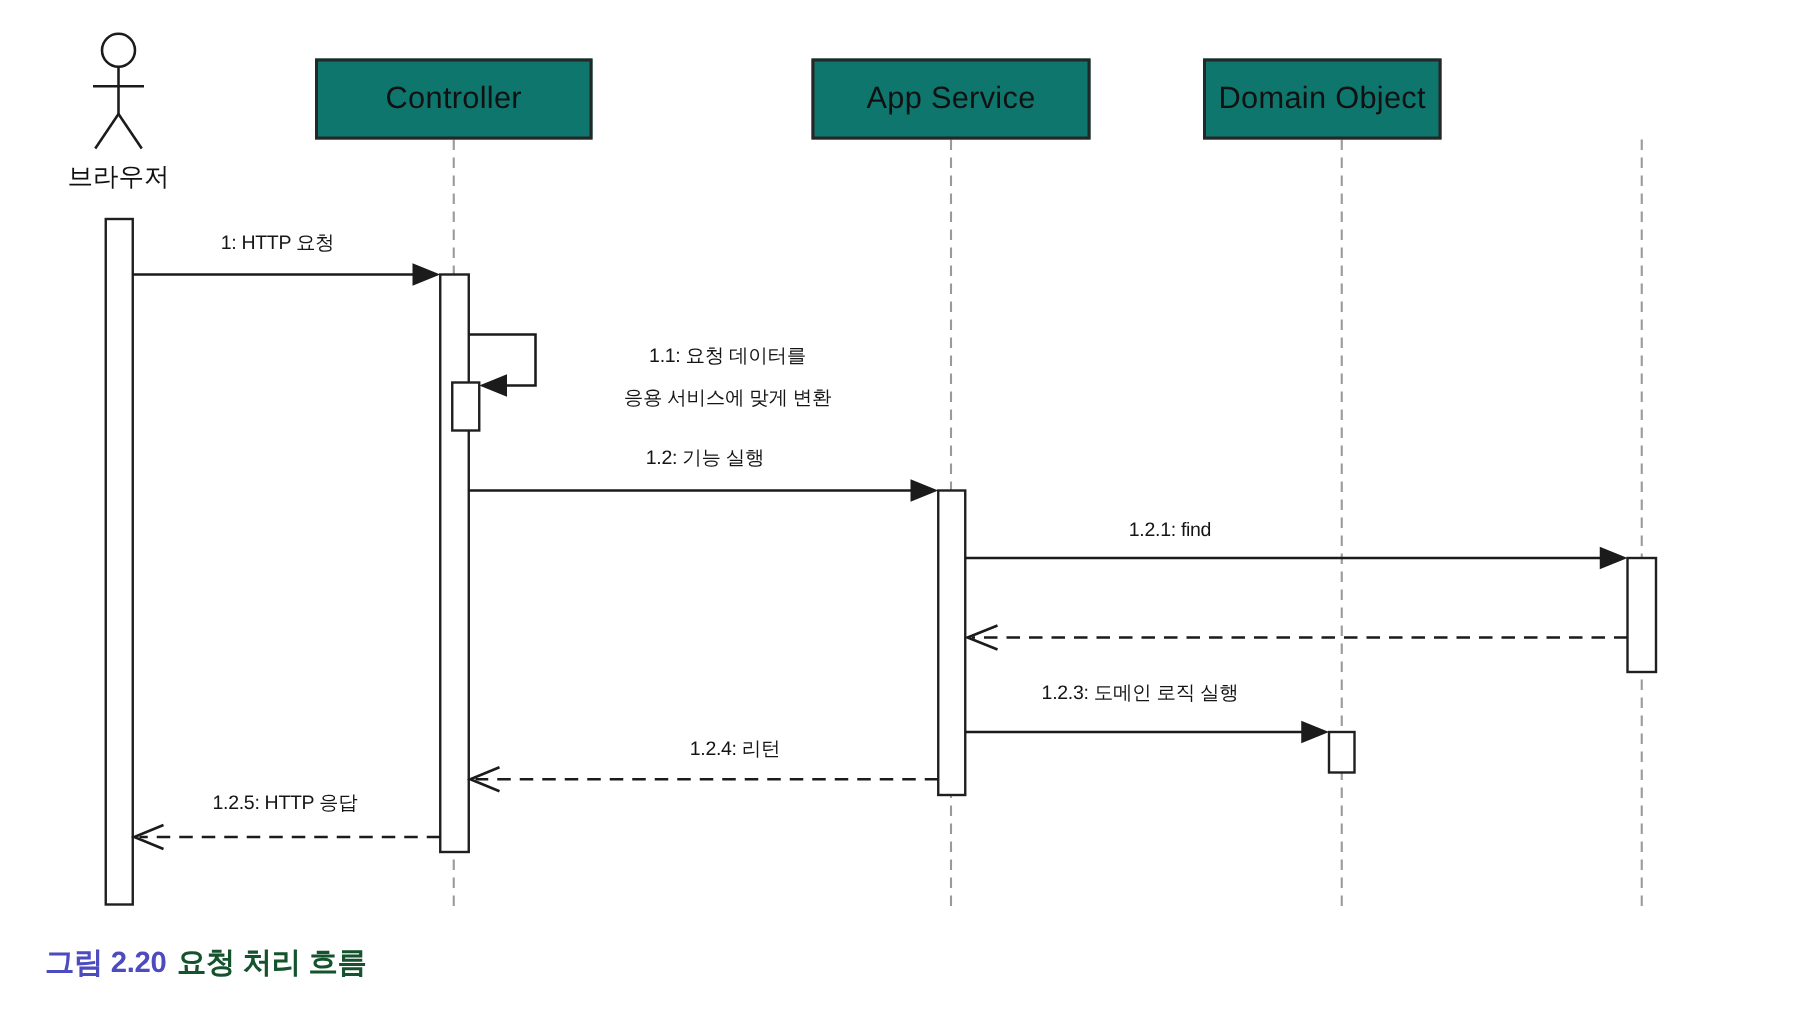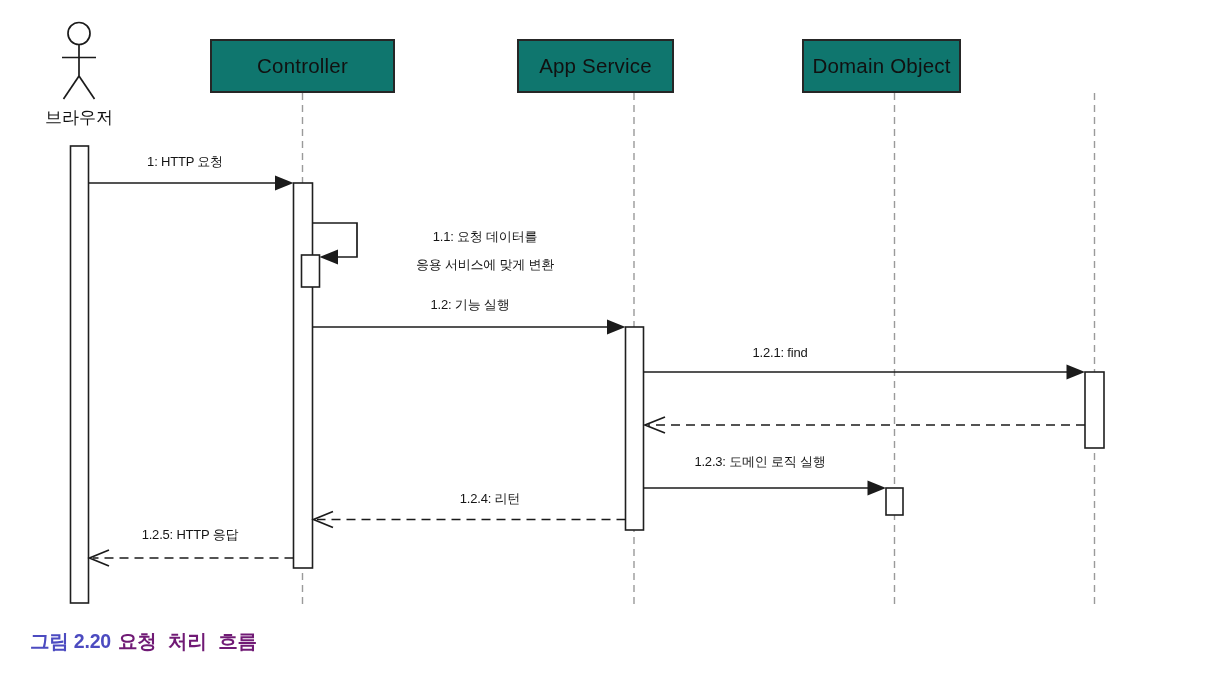--- a/index.html
+++ b/index.html
@@ -49,21 +49,21 @@
   }
   .caption {
     position: absolute;
     left: 30px;
     top: 628px;
     font-size: 19.5px;
     font-weight: bold;
     letter-spacing: -0.2px;
   }
   .fig-num { color: #4c4bc0; }
-  .fig-title { color: #701a75; margin-left: 7px; font-family: Liberation Mono, monospace; }
+  .fig-title { color: #14532d; margin-left: 7px; }
 </style>
 </head>
 <body>
 
 <div class="canvas">
 
   <svg class="layer" width="1208" height="690" viewBox="0 0 1208 690">
 
     <g stroke="#1b1b1b" stroke-width="1.7" fill="none">
       <circle cx="79" cy="33.5" r="11"></circle>
@@ -131,21 +131,21 @@
         <polyline points="109,550 89.5,558 109,566"></polyline>
       </g>
     </g>
   </svg>
 
   <div class="actor-label">브라우저</div>
 
   <div class="pbox" style="left:210px;width:185px">
     <span>Controller</span>
   </div>
-  <div class="pbox" style="left:517px;width:157px">
+  <div class="pbox" style="left:541px;width:186px">
     <span>App Service</span>
   </div>
   <div class="pbox" style="left:802px;width:159px">
     <span>Domain Object</span>
   </div>
 
   <div class="mlabel" style="left:85px;top:151px;width:200px">1: HTTP 요청</div>
   <div class="mlabel two-line" style="left:335px;top:223px;width:300px">1.1: 요청 데이터를
 응용 서비스에 맞게 변환</div>
   <div class="mlabel" style="left:370px;top:294px;width:200px">1.2: 기능 실행</div>

